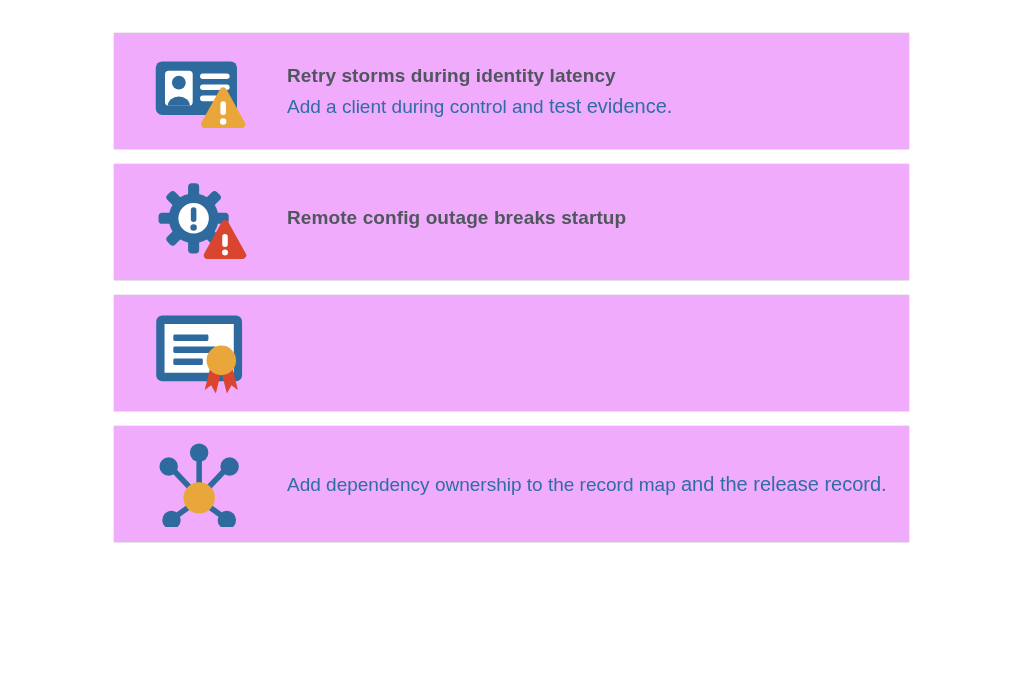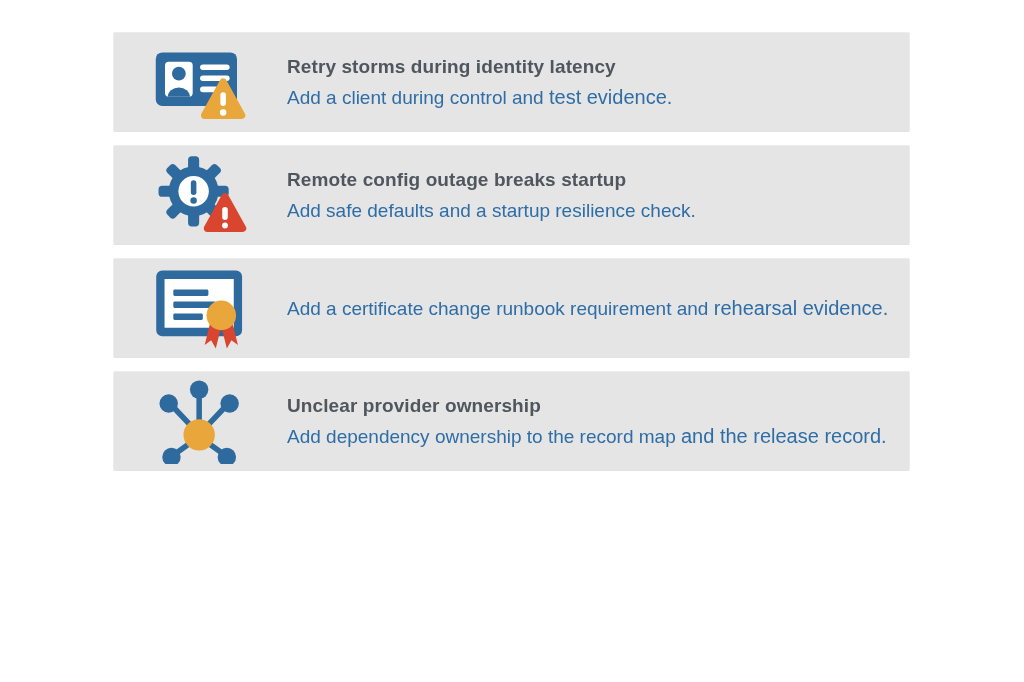--- a/index.html
+++ b/index.html
@@ -14,22 +14,22 @@
   .risk-list {
     position: absolute;
     left: 113px;
     top: 32px;
     width: 797px;
     display: flex;
     flex-direction: column;
     gap: 13px;
   }
   .card {
-    height: 100px;
-    background: #e5e5e5;
+    height: 118px;
+    background: #f0abfc;
     border: 1px solid #ececed;
     border-bottom-color: #e3e3e5;
     border-radius: 2px;
     box-sizing: border-box;
     display: flex;
     align-items: center;
     cursor: default;
   }
   .icon-wrap {
     flex: 0 0 173px;
@@ -123,39 +123,37 @@
         <circle cx="44" cy="42" r="16.5" fill="#ffffff"></circle>
         <rect x="41" y="30" width="6" height="16" rx="3" fill="#2e6a9d"></rect>
         <circle cx="44" cy="52" r="3.5" fill="#2e6a9d"></circle>
         <path d="M78 48 L97 82 L59 82 Z" fill="#d9452f" stroke="#d9452f" stroke-width="8" stroke-linejoin="round"></path>
         <rect x="75" y="59" width="6" height="14" rx="3" fill="#ffffff"></rect>
         <circle cx="78" cy="79" r="3.2" fill="#ffffff"></circle>
       </svg>
     </div>
     <div class="text-block">
       <div class="card-title">Remote config outage breaks startup</div>
-      <div class="card-subtitle"><span>Add safe defaults and a startup resilience check.</span><span class="tail"></span></div>
     </div>
   </div>
 
 
   <div class="card">
     <div class="icon-wrap">
       <svg viewBox="0 0 104 92">
         <rect x="8" y="10" width="84" height="62" rx="2" fill="#ffffff" stroke="#2e6a9d" stroke-width="9"></rect>
         <rect x="22" y="26" width="38" height="7" rx="1.5" fill="#2e6a9d"></rect>
         <rect x="22" y="39" width="46" height="7" rx="1.5" fill="#2e6a9d"></rect>
         <rect x="22" y="52" width="32" height="7" rx="1.5" fill="#2e6a9d"></rect>
         <path d="M62 62 L74 66 L68 90 L63 81 L56 86 Z" fill="#d9452f"></path>
         <path d="M74 66 L86 62 L92 86 L85 81 L80 90 Z" fill="#d9452f"></path>
         <circle cx="74" cy="54" r="16" fill="#e9a63b"></circle>
       </svg>
     </div>
     <div class="text-block">
-      <div class="card-subtitle"><span>Add a certificate change runbook requirement and </span><span class="tail">rehearsal evidence.</span></div>
     </div>
   </div>
 
   <div class="card">
     <div class="icon-wrap">
       <svg viewBox="0 0 104 92">
         <g stroke="#2e6a9d" stroke-width="6" stroke-linecap="round">
           <line x1="50" y1="22" x2="50" y2="44"></line>
           <line x1="24" y1="33" x2="40" y2="50"></line>
           <line x1="76" y1="33" x2="60" y2="50"></line>
@@ -164,18 +162,17 @@
         </g>
         <circle cx="50" cy="12" r="10" fill="#2e6a9d"></circle>
         <circle cx="17" cy="27" r="10" fill="#2e6a9d"></circle>
         <circle cx="83" cy="27" r="10" fill="#2e6a9d"></circle>
         <circle cx="20" cy="85" r="10" fill="#2e6a9d"></circle>
         <circle cx="80" cy="85" r="10" fill="#2e6a9d"></circle>
         <circle cx="50" cy="61" r="17" fill="#e9a63b"></circle>
       </svg>
     </div>
     <div class="text-block">
-      <div class="card-title">Unclear provider ownership</div>
       <div class="card-subtitle"><span>Add dependency ownership to the record map </span><span class="tail">and the release record.</span></div>
     </div>
   </div>
 
 </div>
 
 </body></html>

